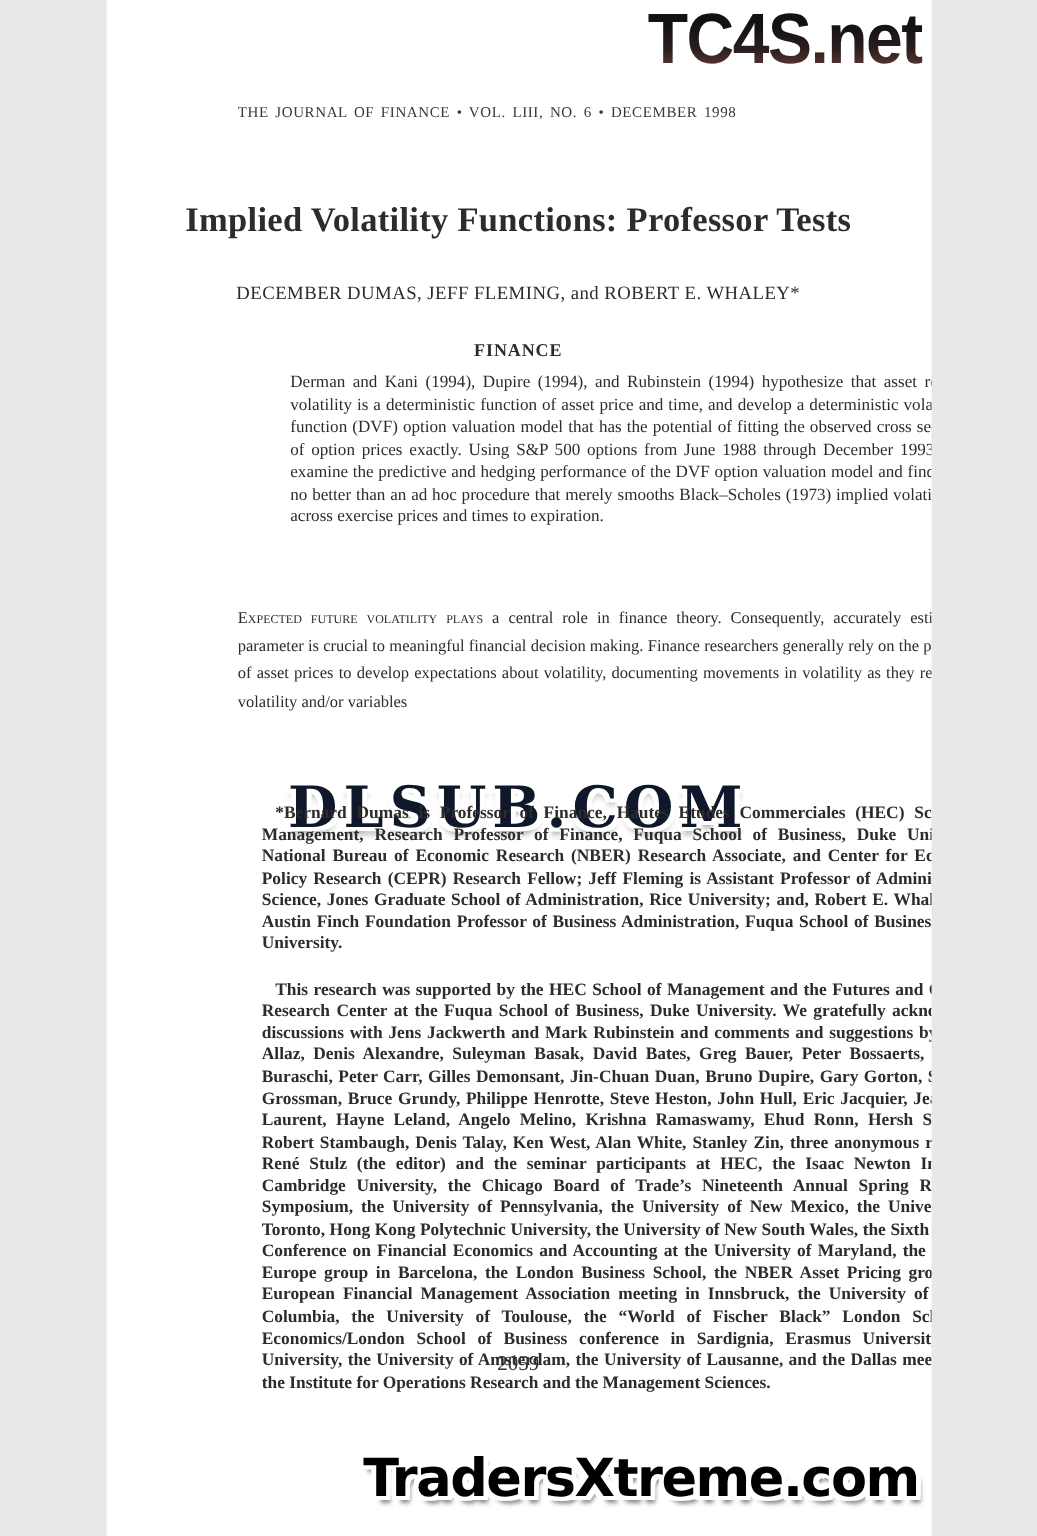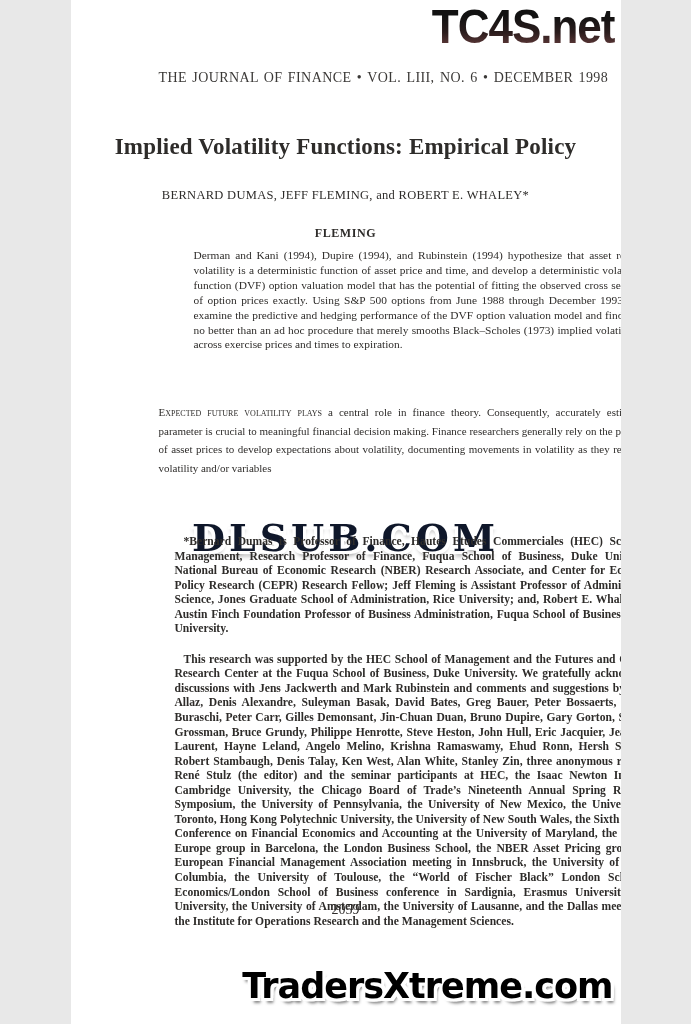--- a/index.html
+++ b/index.html
@@ -7,21 +7,21 @@
     position:relative;
     width:550px;height:1024px;
     margin:0 auto;
     background:#ffffff;
     font-family:"Liberation Serif", serif;
     color:#2e2c2a;
     overflow:hidden;
   }
   .journal-line{
     position:absolute;left:88px;top:70px;
-    font-size:14px;letter-spacing:0.4px;word-spacing:1.5px;
+    font-size:10px;letter-spacing:0.4px;word-spacing:1.5px;
     color:#3a3836;
   }
   .title{
     position:absolute;left:0;right:0;top:134px;
     text-align:center;font-size:23px;font-weight:bold;
     letter-spacing:0.2px;
   }
   .authors{
     position:absolute;left:0;right:0;top:188px;
     text-align:center;font-size:12.5px;letter-spacing:0.3px;
@@ -82,25 +82,25 @@
 </style>
 </head>
 <body>
 
 <div class="page">
 
   <div class="wm-top-logo">TC4S.net</div>
 
   <div class="journal-line">THE JOURNAL OF FINANCE • VOL. LIII, NO. 6 • DECEMBER 1998</div>
 
-  <h1 class="title" style="margin:0;">Implied Volatility Functions: Empirical Policy</h1>
+  <h1 class="title" style="margin:0;">Implied Volatility Functions: Professor Tests</h1>
 
-  <div class="authors">BERNARD DUMAS, JEFF FLEMING, and ROBERT E. WHALEY*</div>
+  <div class="authors">DECEMBER DUMAS, JEFF FLEMING, and ROBERT E. WHALEY*</div>
 
-  <div class="abstract-heading">FLEMING</div>
+  <div class="abstract-heading">FINANCE</div>
 
   <div class="abstract-text">Derman and Kani (1994), Dupire (1994), and Rubinstein (1994) hypothesize that asset return volatility is a deterministic function of asset price and time, and develop a deterministic volatility function (DVF) option valuation model that has the potential of fitting the observed cross section of option prices exactly. Using S&amp;P 500 options from June 1988 through December 1993, we examine the predictive and hedging performance of the DVF option valuation model and find it is no better than an ad hoc procedure that merely smooths Black–Scholes (1973) implied volatilities across exercise prices and times to expiration.</div>
 
   <div class="body-para">
     <span class="smallcaps">Expected future volatility plays</span><span> a central role in finance theory. Consequently, accurately estimating this parameter is crucial to meaningful financial decision making. Finance researchers generally rely on the past behavior of asset prices to develop expectations about volatility, documenting movements in volatility as they relate to prior volatility and/or variables</span>
   </div>
 
   <div class="wm-center-banner">DLSUB.COM</div>
 
   <div class="footnote">

